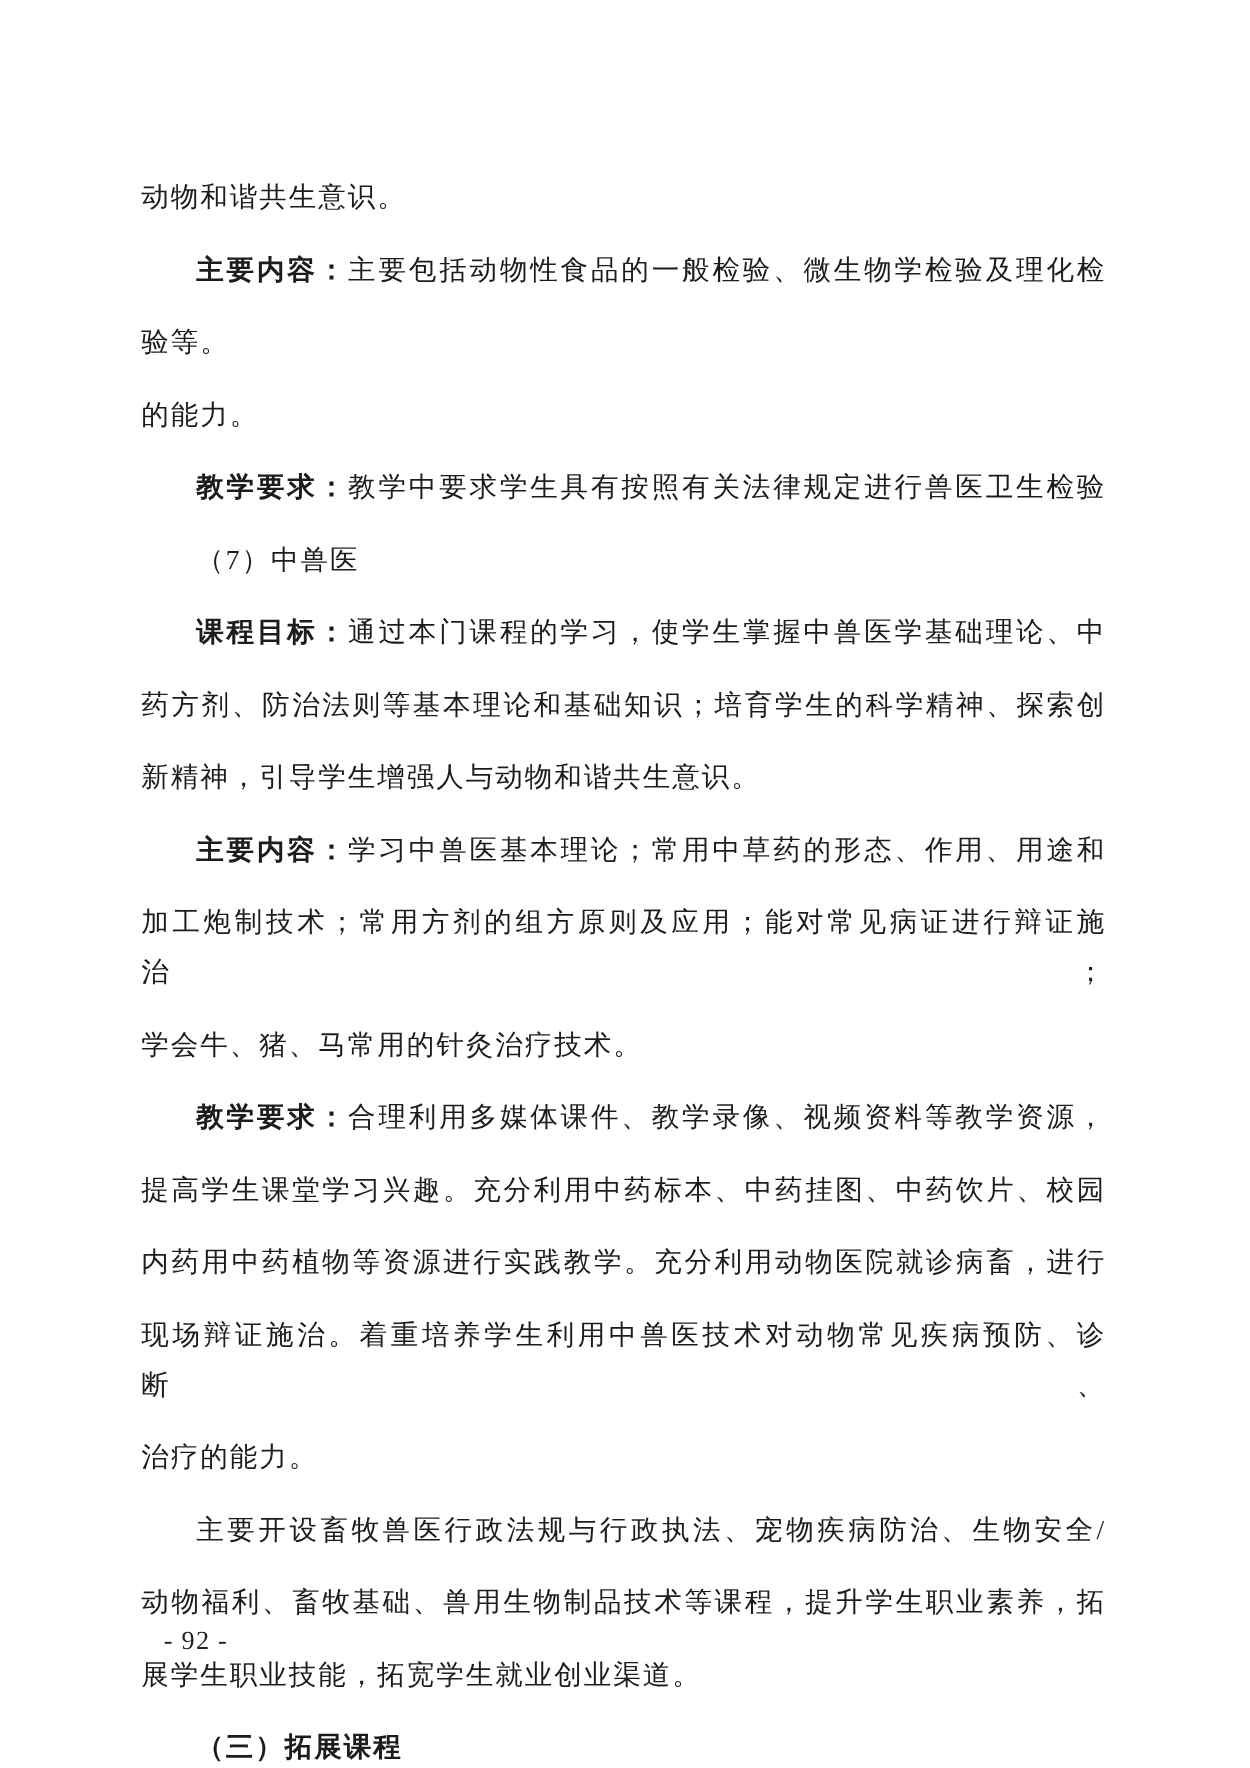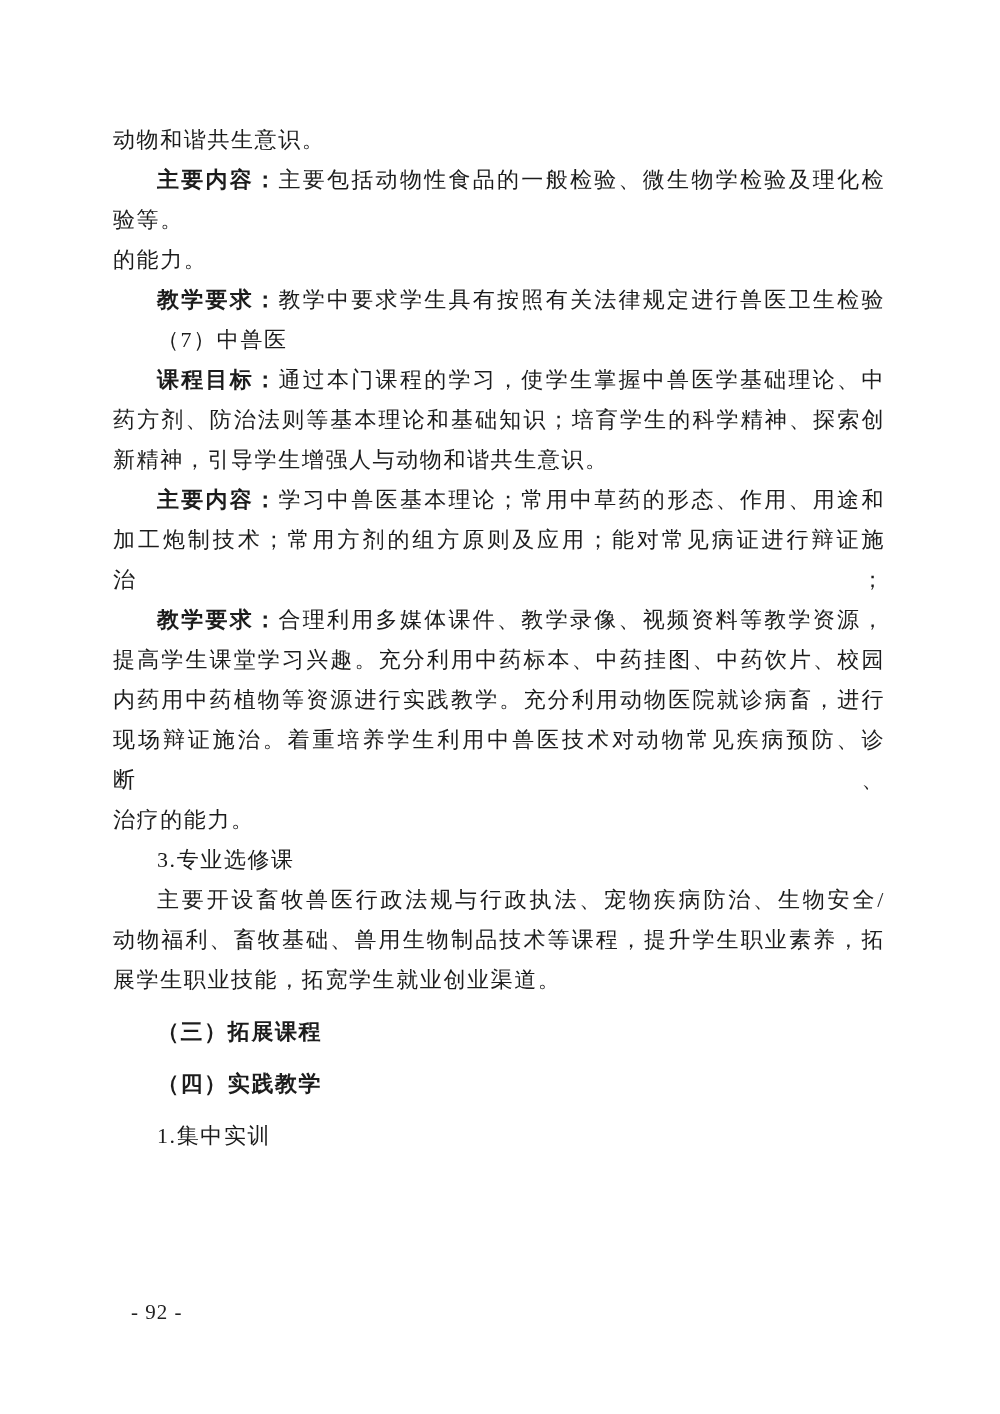--- a/index.html
+++ b/index.html
@@ -26,20 +26,21 @@
     margin: 0;
   }
   .paragraph.heading {
     margin: 12px 0;
   }
   .line {
     font-size: 22px;
     line-height: 40px;
     letter-spacing: 1.6px;
     text-align: left;
+    margin-top: 18px;
   }
   .line.fill {
     text-align: justify;
     text-align-last: justify;
     text-justify: inter-character;
   }
   .line.indent {
     padding-left: 44px;
   }
   .hei {
@@ -80,30 +81,28 @@
         <div class="line indent"><span class="song">（7）中兽医</span></div>
       </div>
       <div class="paragraph">
         <div class="line fill indent"><span class="hei">课程目标：</span><span class="song">通过本门课程的学习，使学生掌握中兽医学基础理论、中</span></div>
         <div class="line fill"><span class="song">药方剂、防治法则等基本理论和基础知识；培育学生的科学精神、探索创</span></div>
         <div class="line"><span class="song">新精神，引导学生增强人与动物和谐共生意识。</span></div>
       </div>
       <div class="paragraph">
         <div class="line fill indent"><span class="hei">主要内容：</span><span class="song">学习中兽医基本理论；常用中草药的形态、作用、用途和</span></div>
         <div class="line fill"><span class="song">加工炮制技术；常用方剂的组方原则及应用；能对常见病证进行辩证施治；</span></div>
+        <div class="line"><span class="song">学会牛、猪、马常用的针灸治疗技术。</span></div>
       </div>
       <div class="paragraph">
         <div class="line fill indent"><span class="hei">教学要求：</span><span class="song">合理利用多媒体课件、教学录像、视频资料等教学资源，</span></div>
         <div class="line fill"><span class="song">提高学生课堂学习兴趣。充分利用中药标本、中药挂图、中药饮片、校园</span></div>
         <div class="line fill"><span class="song">内药用中药植物等资源进行实践教学。充分利用动物医院就诊病畜，进行</span></div>
         <div class="line fill"><span class="song">现场辩证施治。着重培养学生利用中兽医技术对动物常见疾病预防、诊断、</span></div>
         <div class="line"><span class="song">治疗的能力。</span></div>
-      </div>
-      <div class="paragraph">
-        <div class="line indent"><span class="song">3.专业选修课</span></div>
       </div>
       <div class="paragraph">
         <div class="line fill indent"><span class="song">主要开设畜牧兽医行政法规与行政执法、宠物疾病防治、生物安全/</span></div>
         <div class="line fill"><span class="song">动物福利、畜牧基础、兽用生物制品技术等课程，提升学生职业素养，拓</span></div>
         <div class="line"><span class="song">展学生职业技能，拓宽学生就业创业渠道。</span></div>
       </div>
       <div class="paragraph heading">
         <div class="line indent"><span class="hei">（三）拓展课程</span></div>
       </div>
       <div class="paragraph heading">

